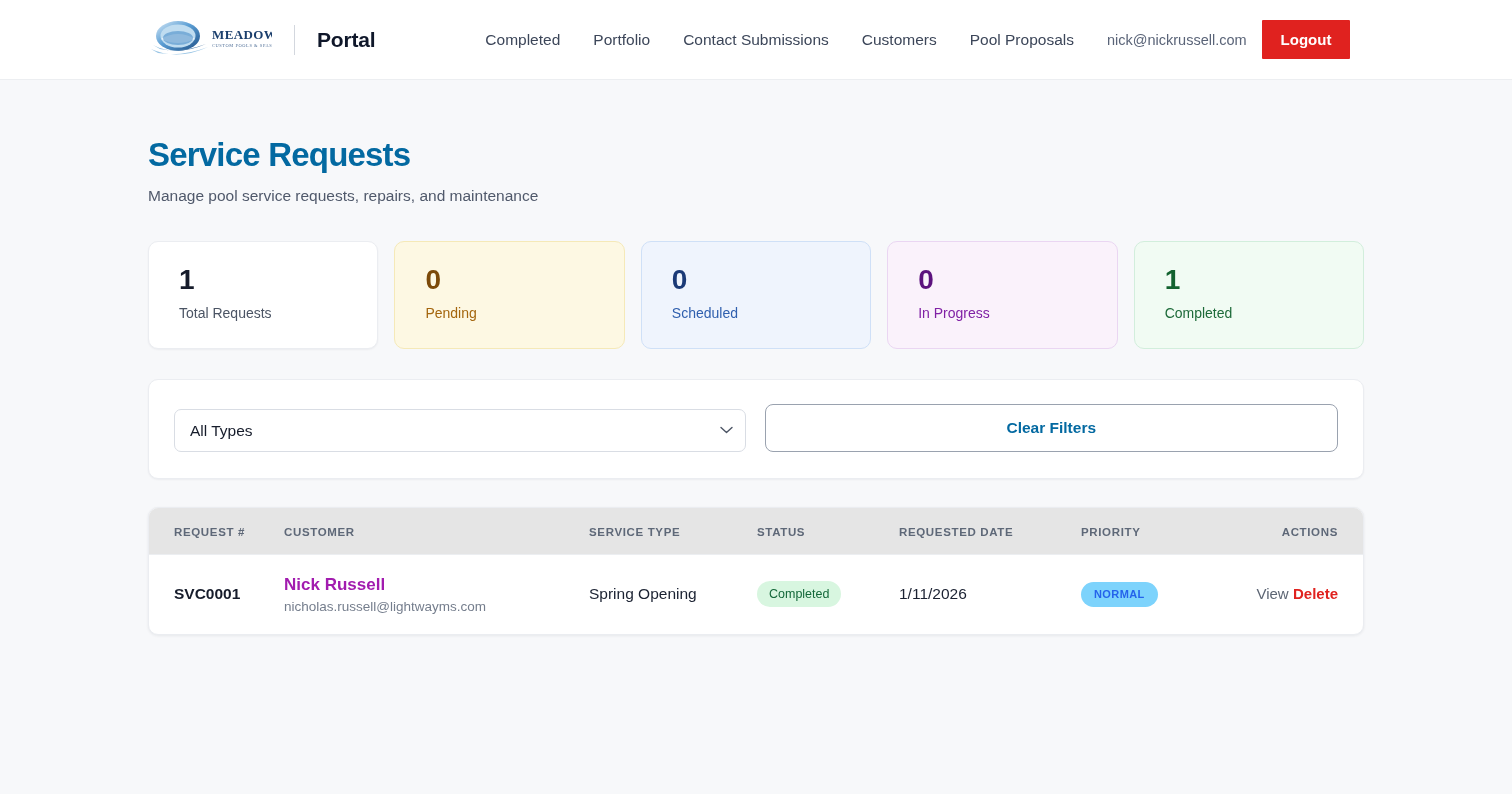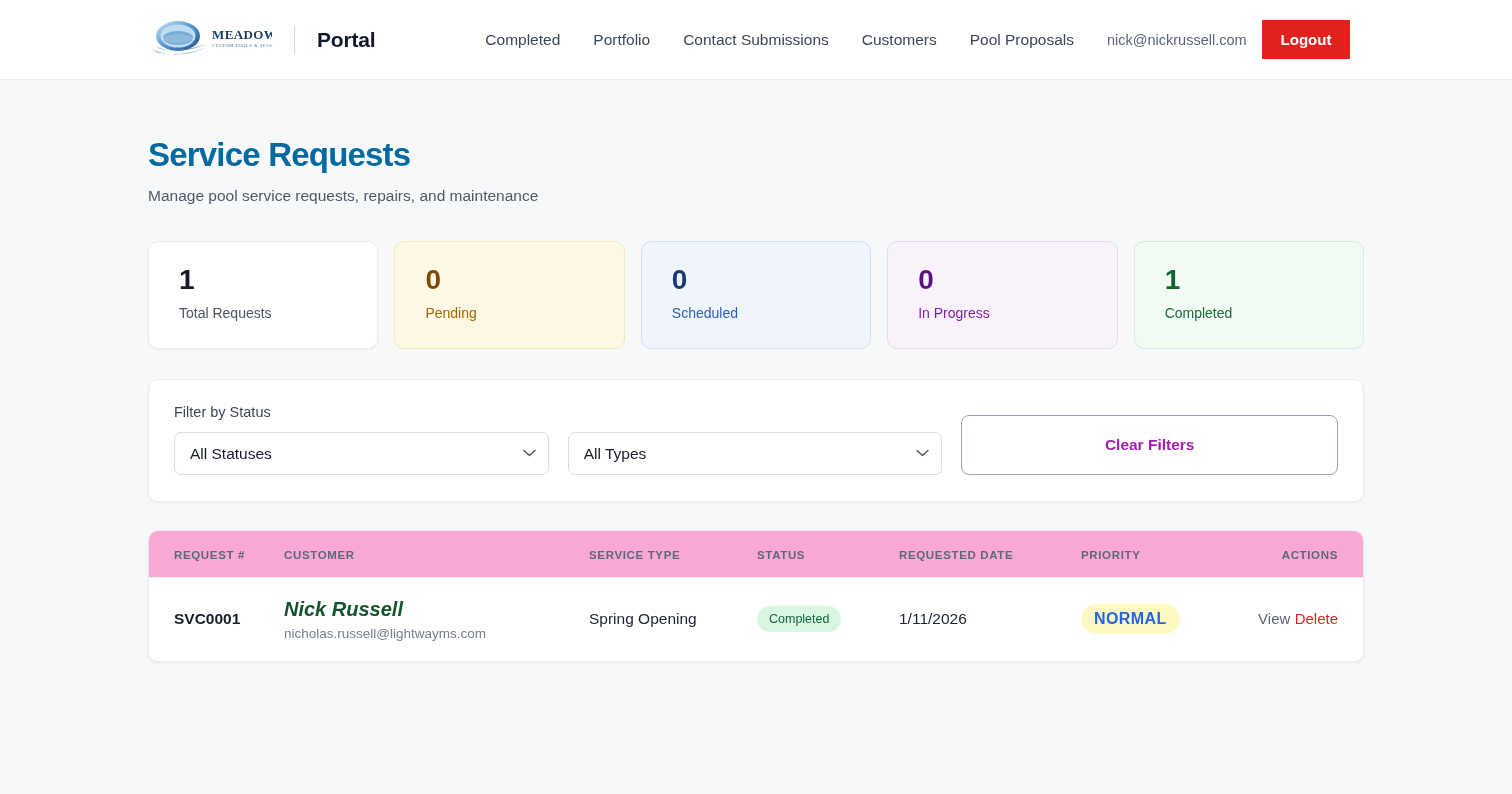--- a/index.html
+++ b/index.html
@@ -199,28 +199,28 @@
     right: 13px;
     top: 50%;
     transform: translateY(-50%);
     pointer-events: none;
     display: block;
     line-height: 0;
   }
 
   .clear-btn {
     flex: 1 1 0;
-    height: 60px;
+    height: 48px;
     background: #ffffff;
     border: 1px solid #9aa2af;
     border-radius: 8px;
     font-family: inherit;
     font-size: 15.5px;
     font-weight: bold;
-    color: #a21caf;
+    color: #0369a1;
     cursor: pointer;
   }
 
   
   .table-card {
     margin-top: 28px;
     background: #ffffff;
     border: 1px solid #ebedf1;
     border-radius: 10px;
     box-shadow: 0 1px 3px rgba(16,24,40,.07);
@@ -230,21 +230,21 @@
   table { width: 100%; border-collapse: collapse; }
 
   thead th {
     text-align: left;
     font-size: 11.5px;
     font-weight: bold;
     letter-spacing: 0.65px;
     color: #5e6878;
     padding: 18px 0 16px 0;
     border-bottom: 1px solid #eceef1;
-    background: #f9a8d4;
+    background: #e5e5e5;
   }
 
   tbody td {
     padding: 19px 0 20px 0;
     vertical-align: middle;
     font-size: 15.5px;
     color: #1b2232;
   }
 
   .col-request  { width: 135px; padding-left: 25px !important; }
@@ -252,50 +252,49 @@
   .col-service  { width: 168px; }
   .col-status   { width: 142px; }
   .col-date     { width: 182px; }
   .col-priority { width: 175px; }
   .col-actions  { text-align: right; padding-right: 25px !important; }
 
   .req-id { font-weight: bold; font-size: 15.5px; color: #161c2b; }
 
   .cust-name {
     font-weight: bold;
-    font-size: 20px;
-    color: #14532d;
+    font-size: 17px;
+    color: #a21caf;
     line-height: 1.25;
-    font-style: italic;
   }
   .cust-email {
     font-size: 13.5px;
     color: #757e8d;
     margin-top: 4px;
   }
 
   .badge {
     display: inline-block;
     border-radius: 999px;
     font-size: 12.5px;
     line-height: 1;
     padding: 7px 12px;
   }
   .badge-completed { background:#d8f6e0; color:#14683a; }
-  .badge-normal    { background:#fef9c3; color:#2563eb; font-size:16px; font-weight:bold; letter-spacing:.4px; padding:7px 13px; }
+  .badge-normal    { background:#7dd3fc; color:#2563eb; font-size:11px; font-weight:bold; letter-spacing:.4px; padding:7px 13px; }
 
   .action-view {
     font-size: 15px;
     color: #5d6674;
     cursor: pointer;
   }
   .action-delete {
     font-size: 15px;
     color: #e0221f;
-    font-weight: normal;
+    font-weight: bold;
     cursor: pointer;
   }
 </style>
 </head>
 <body>
 
 <div class="header">
   <div class="brand">
     <span class="logo-mark">
       <svg width="124" height="46" viewBox="0 0 124 46">
@@ -358,33 +357,20 @@
       <div class="stat-value">0</div>
       <div class="stat-label">In Progress</div>
     </div>
     <div class="stat-card stat-completed">
       <div class="stat-value">1</div>
       <div class="stat-label">Completed</div>
     </div>
   </div>
 
   <div class="filters">
-    <div class="filter-group">
-      <label class="filter-label">Filter by Status</label>
-      <div class="select-wrap">
-        <select class="select-box">
-          <option>All Statuses</option>
-        </select>
-        <span class="select-chevron">
-          <svg width="13" height="8" viewBox="0 0 13 8">
-              <path d="M1 1.5 L6.5 6.5 L12 1.5" fill="none" stroke="#4b5464" stroke-width="1.4" stroke-linecap="round" stroke-linejoin="round"></path>
-            </svg>
-        </span>
-      </div>
-    </div>
 
     <div class="filter-group">
       <div class="select-wrap">
         <select class="select-box">
           <option>All Types</option>
         </select>
         <span class="select-chevron">
           <svg width="13" height="8" viewBox="0 0 13 8">
               <path d="M1 1.5 L6.5 6.5 L12 1.5" fill="none" stroke="#4b5464" stroke-width="1.4" stroke-linecap="round" stroke-linejoin="round"></path>
             </svg>

